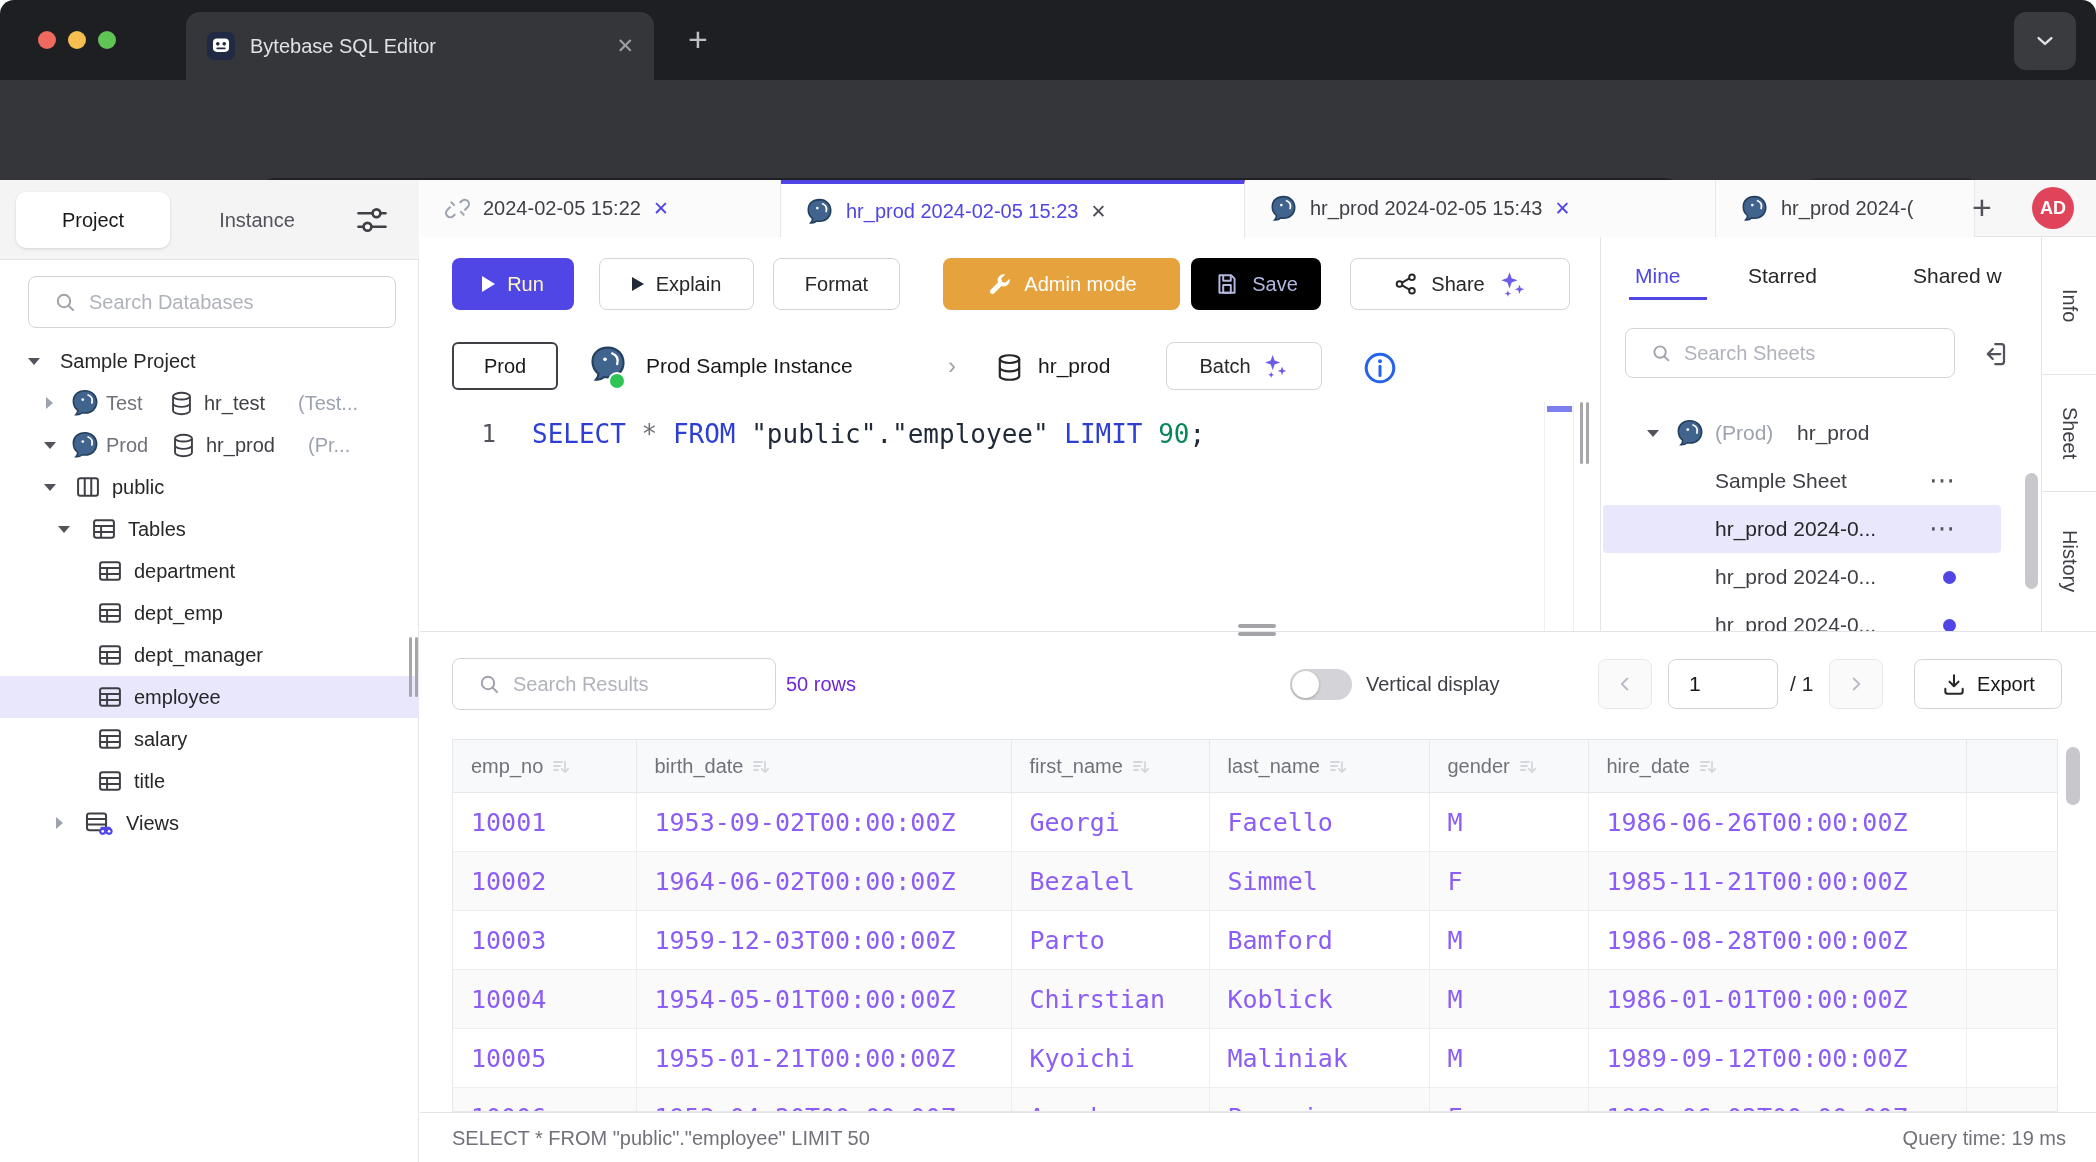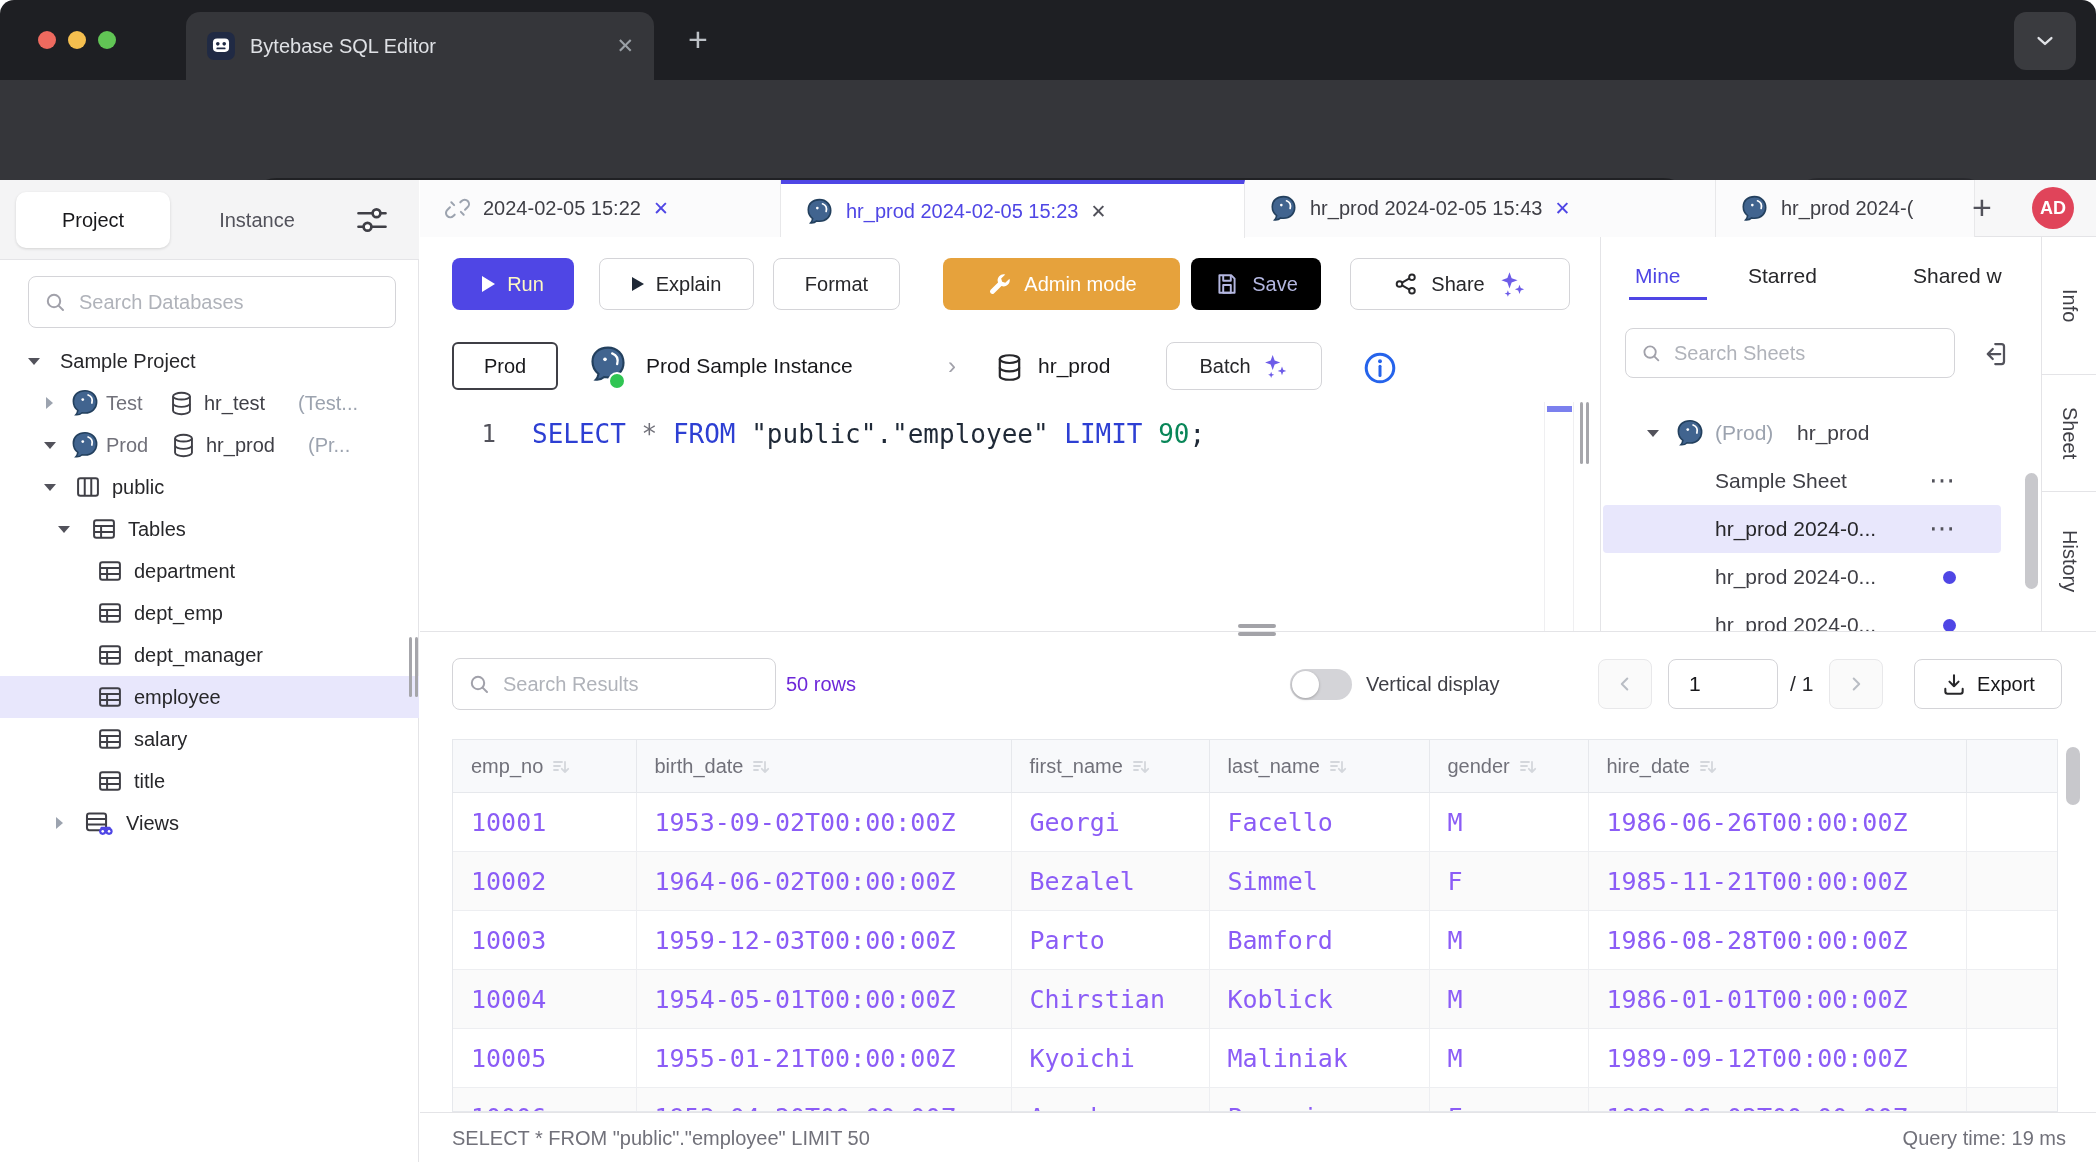--- a/index.html
+++ b/index.html
@@ -19,21 +19,21 @@
   #urlpill{position:absolute;left:246px;top:98px;width:1448px;height:62px;border-radius:31px;background:#202124;display:flex;align-items:center;padding:0 22px;gap:18px;box-sizing:border-box;}
   #urlpill .url{flex:1;color:#e8eaed;font-size:21px;white-space:nowrap;overflow:hidden;}
   #incog{position:absolute;left:1788px;top:98px;width:206px;height:62px;border-radius:31px;background:#28292d;display:flex;align-items:center;justify-content:center;gap:12px;color:#e8eaed;font-size:21px;}
   
   #app{left:0;top:180px;width:2096px;height:982px;background:#fff;}
   
   #sidebar{position:absolute;left:0;top:0;width:419px;height:982px;border-right:1px solid #e4e4e7;box-sizing:border-box;background:#fff;}
   #sbtop{position:absolute;left:0;top:0;width:419px;height:80px;background:#f4f4f5;border-bottom:1px solid #e4e4e7;box-sizing:border-box;}
   #pill-project{position:absolute;left:16px;top:12px;width:154px;height:56px;background:#fff;border-radius:10px;box-shadow:0 1px 3px rgba(0,0,0,.14);display:flex;align-items:center;justify-content:center;font-size:20px;color:#18181b;font-weight:500;}
   #pill-instance{position:absolute;left:182px;top:12px;width:150px;height:56px;display:flex;align-items:center;justify-content:center;font-size:20px;color:#52525b;}
-  .searchbox{display:flex;align-items:center;gap:10px;border:1px solid #d4d4d8;border-radius:8px;padding:0 14px;box-sizing:border-box;background:#fff;}
+  .searchbox{display:flex;align-items:center;gap:10px;border:1px solid #d4d4d8;border-radius:8px;padding:0 24px;box-sizing:border-box;background:#fff;}
   .searchbox input{border:none;outline:none;flex:1;font-size:20px;font-family:"Liberation Sans",sans-serif;background:transparent;color:#27272a;min-width:0;}
   .searchbox input::placeholder{color:#b0b3ba;}
   .trow{position:absolute;left:0;width:419px;height:42px;font-size:20px;color:#27272a;}
   .trow.sel{background:#e8e7fc;}
   .tl-abs{position:absolute;top:0;height:42px;line-height:42px;white-space:nowrap;}
   .caret-d{position:absolute;top:18px;width:0;height:0;border-left:6px solid transparent;border-right:6px solid transparent;border-top:7px solid #52525b;}
   .caret-r{position:absolute;top:15px;width:0;height:0;border-top:6px solid transparent;border-bottom:6px solid transparent;border-left:7px solid #9ca3af;}
   .gray{color:#71717a;} .lgray{color:#9ca3af;} .dk{color:#3f3f46;}
   .handle{position:absolute;width:3px;border-radius:2px;background:#a6a6ab;}
   

